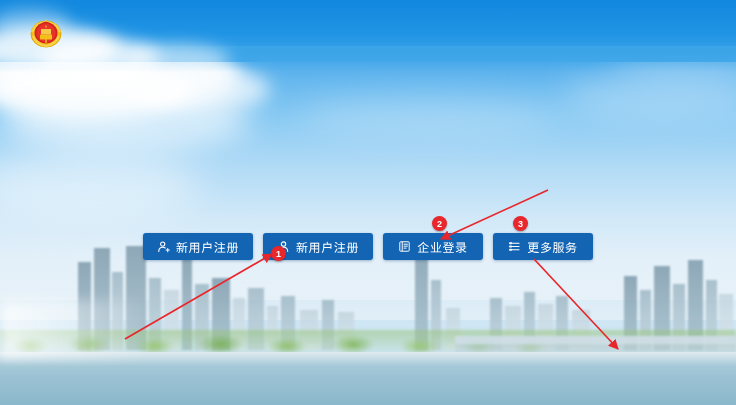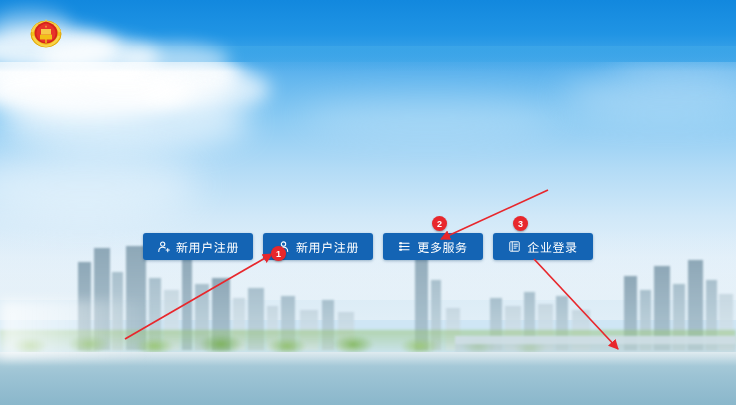--- a/index.html
+++ b/index.html
@@ -248,37 +248,37 @@
         <svg width="13" height="13" viewBox="0 0 16 16" fill="none" stroke="#ffffff" stroke-width="1.3">
           <circle cx="8" cy="5" r="2.7"></circle>
           <path d="M2.8 14 C2.8 10.4 5.2 8.8 8 8.8 C10.8 8.8 13.2 10.4 13.2 14" stroke-linecap="round"></path>
         </svg>
       </span>
       <span>新用户注册</span>
     </div>
 
     <div class="btn">
       <span>
-        <svg width="13" height="13" viewBox="0 0 16 16" fill="none" stroke="#ffffff" stroke-width="1.3">
-          <path d="M2.4 4 h11.2 M2.4 8 h11.2 M2.4 12 h11.2" stroke-linecap="round"></path>
-          <path d="M2.4 4 h1.6 M2.4 8 h1.6 M2.4 12 h1.6" stroke-width="2.2" stroke-linecap="round"></path>
-        </svg>
-      </span>
-      <span>更多服务</span>
-    </div>
-
-    <div class="btn">
-      <span>
         <svg width="13" height="13" viewBox="0 0 16 16" fill="none" stroke="#ffffff" stroke-width="1.2">
           <rect x="2.2" y="2.2" width="11.6" height="11.6" rx="1"></rect>
           <path d="M5.2 2.2 v11.6"></path>
           <path d="M7.4 5.2 h4.2 M7.4 7.6 h4.2 M7.4 10 h2.6" stroke-linecap="round"></path>
         </svg>
       </span>
       <span>企业登录</span>
+    </div>
+
+    <div class="btn">
+      <span>
+        <svg width="13" height="13" viewBox="0 0 16 16" fill="none" stroke="#ffffff" stroke-width="1.3">
+          <path d="M2.4 4 h11.2 M2.4 8 h11.2 M2.4 12 h11.2" stroke-linecap="round"></path>
+          <path d="M2.4 4 h1.6 M2.4 8 h1.6 M2.4 12 h1.6" stroke-width="2.2" stroke-linecap="round"></path>
+        </svg>
+      </span>
+      <span>更多服务</span>
     </div>
 
   </div>
 
   <svg class="anno" viewBox="0 0 736 405">
     <defs>
       <marker id="ah" markerWidth="7" markerHeight="7" refX="5.4" refY="3" orient="auto">
         <path d="M0,0 L6,3 L0,6 z" fill="#e8272c"></path>
       </marker>
     </defs>

